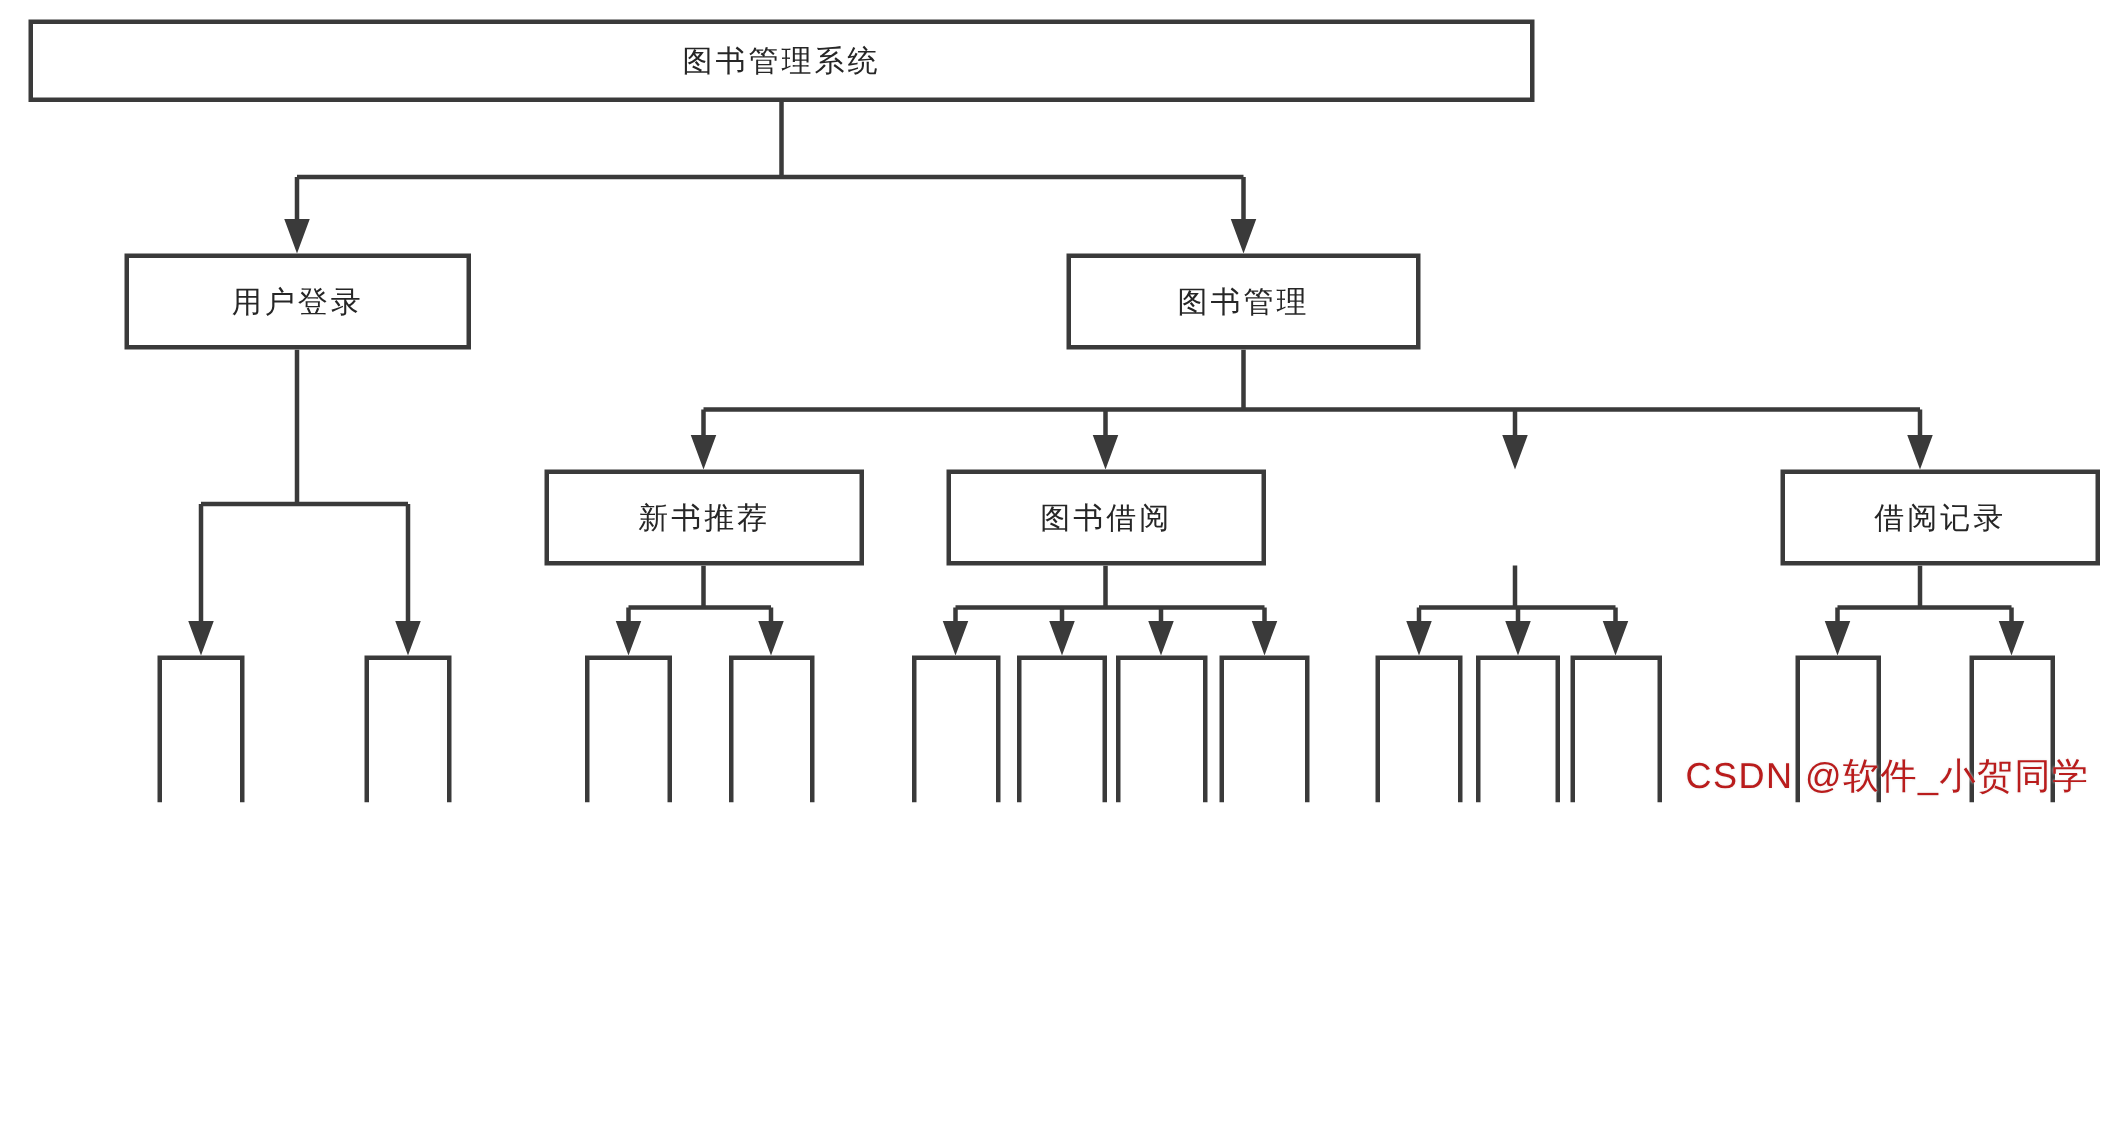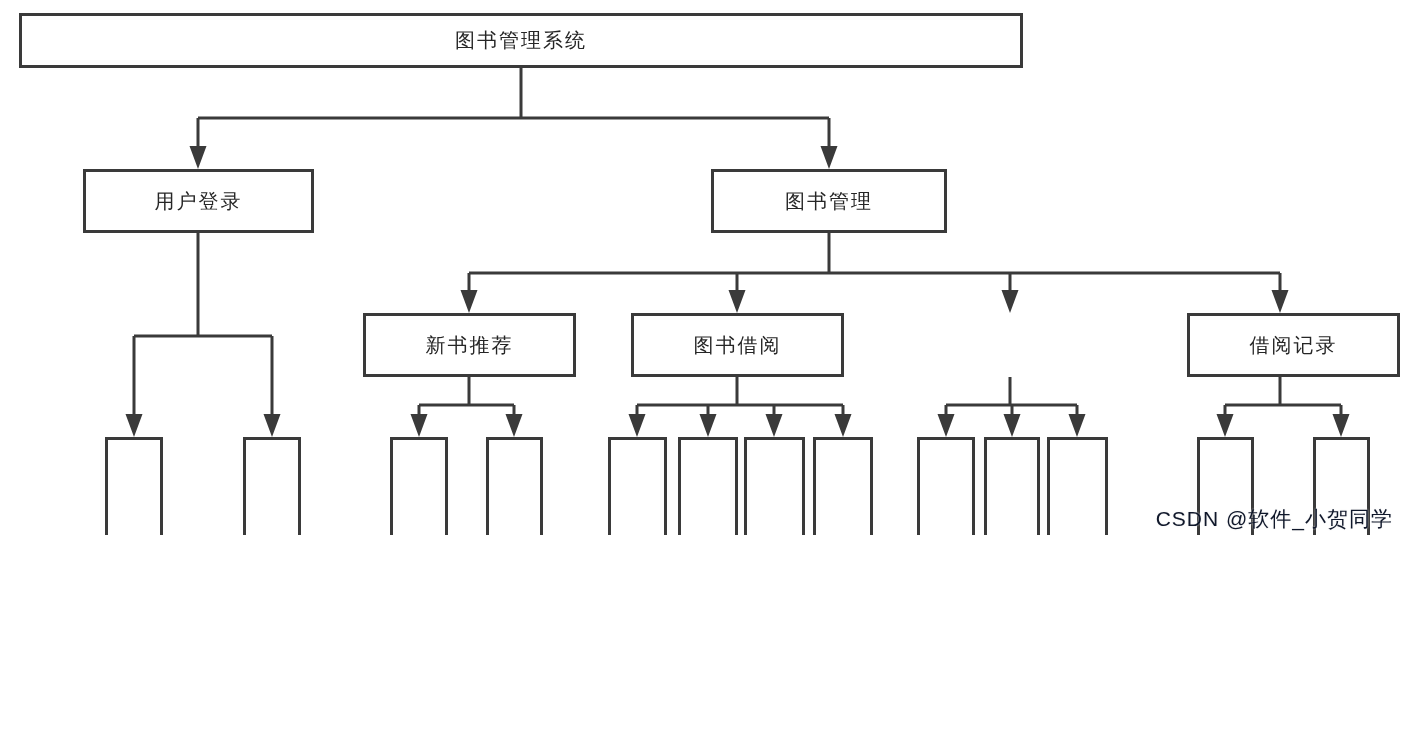--- a/index.html
+++ b/index.html
@@ -42,22 +42,22 @@
     text-orientation: mixed;
     font-size: 20px;
     line-height: 1;
     letter-spacing: 7px;
     white-space: nowrap;
   }
   .watermark {
     position: absolute;
     right: 12px;
     bottom: 2px;
-    font-size: 21px;
-    color: #0f172a;
+    font-size: 24px;
+    color: #b91c1c;
     text-shadow: 0 0 2px #e8e8e8;
     letter-spacing: 1px;
     white-space: nowrap;
   }
 </style>
 </head>
 <body>
 
 <div class="canvas">
 

